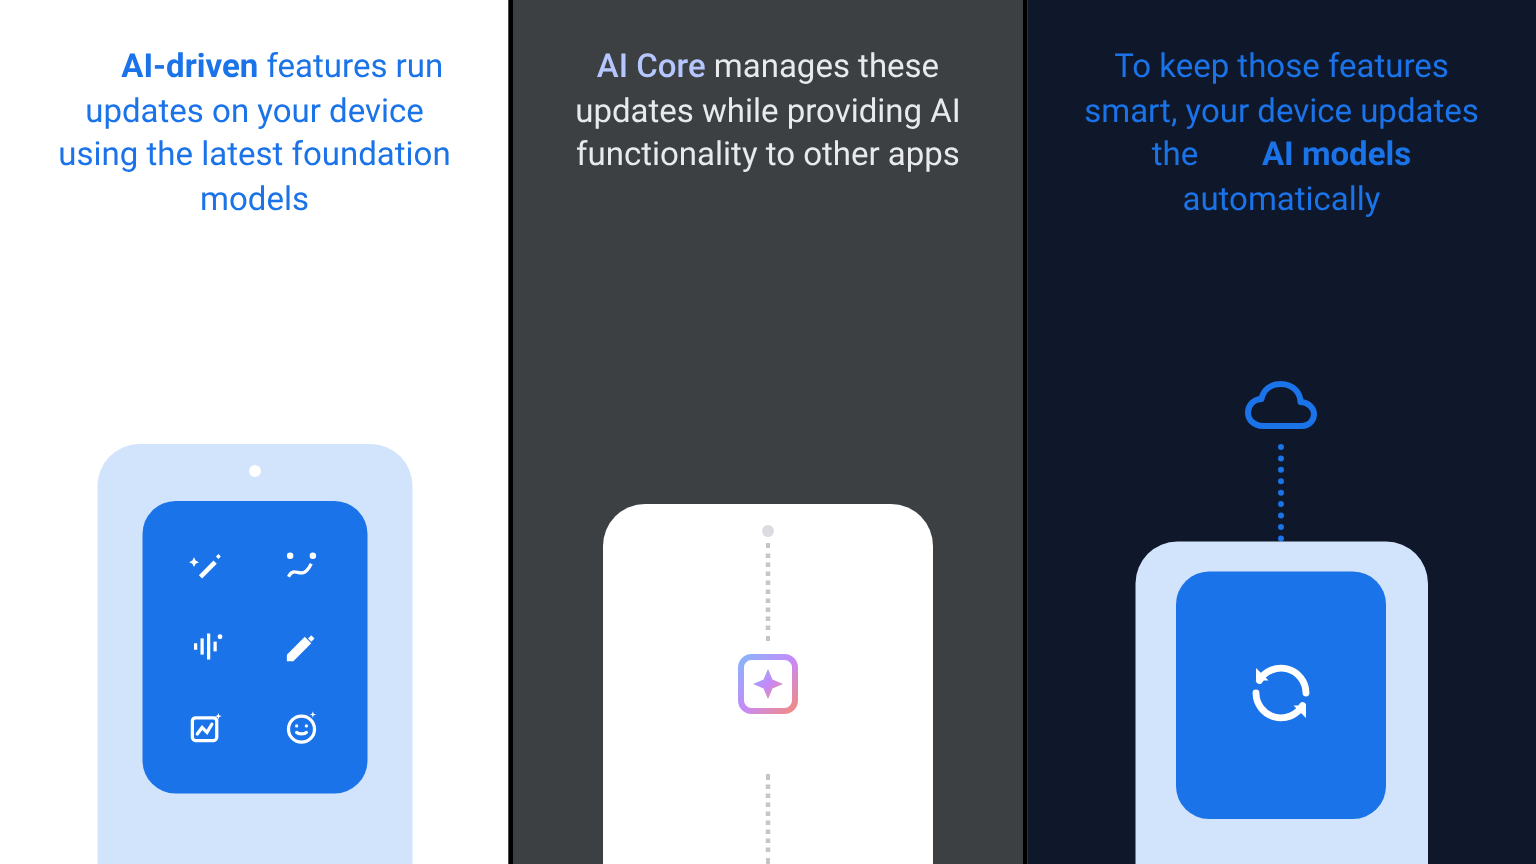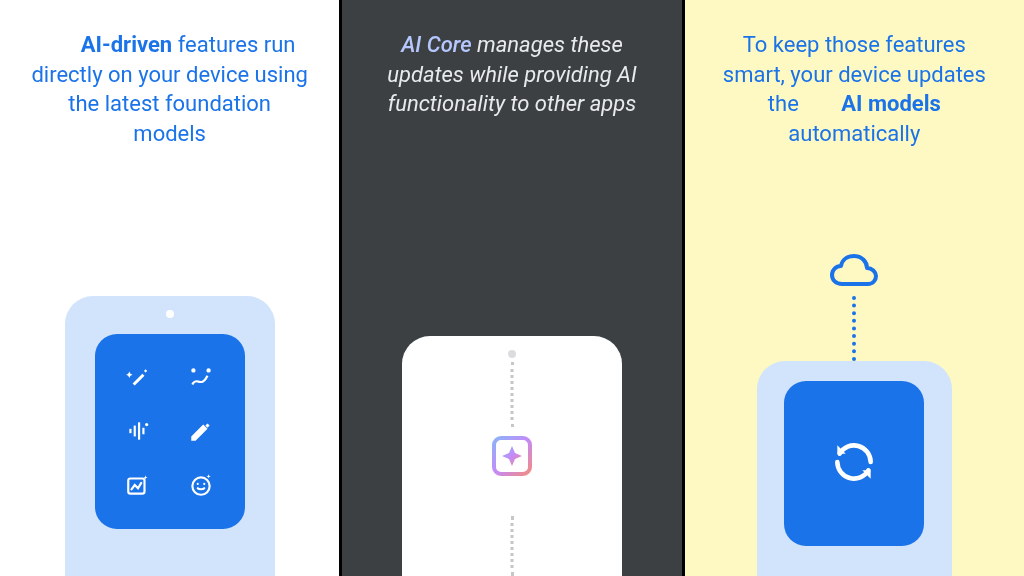--- a/index.html
+++ b/index.html
@@ -14,32 +14,32 @@
   .panel {
     flex: 1;
     display: flex;
     flex-direction: column;
     align-items: center;
     padding: 30px 30px 0;
     position: relative;
   }
   .panel-left { background: #fff; }
   .panel-mid  { background: #3c4043; border-left: 3px solid #000; border-right: 3px solid #000; }
-  .panel-right{ background: #fef9c3; }
+  .panel-right{ background: #0f172a; }
 
   .headline {
     text-align: center;
     font-size: 22px;
     line-height: 1.35;
     font-weight: 400;
     color: #1a73e8;
     max-width: 280px;
     margin-bottom: auto;
   }
-  .panel-mid .headline { color: #e8eaed; font-style: italic; }
+  .panel-mid .headline { color: #e8eaed; }
   .bold { font-weight: 700; margin-left: 37px; }
   .ai-core { color: #b6c7ff; font-weight: 500; }
 
   
   .phone-left {
     width: 210px;
     height: 280px;
     background: #d2e3fc;
     border-radius: 28px 28px 0 0;
     position: relative;
@@ -133,21 +133,21 @@
     display: flex;
     align-items: center;
     justify-content: center;
   }
 </style>
 </head>
 <body>
 
 <div class="panel panel-left">
   <p class="headline">
-    <span class="bold">AI-driven</span><span> features run directly on your device using the latest foundation models</span>
+    <span class="bold">AI-driven</span><span> features run updates on your device using the latest foundation models</span>
   </p>
 
   <div class="phone-left">
     <div class="app-card">
       <span class="ico">
         <svg width="26" height="26" viewBox="0 0 24 24" fill="currentColor">
             <path d="M7 17l9-9 2 2-9 9-2-2zm10.5-11.5L19 7l1.5-1.5L19 4l-1.5 1.5zM4 6l1 2 2 1-2 1-1 2-1-2-2-1 2-1 1-2z"></path>
           </svg>
       </span>
       <span class="ico">

